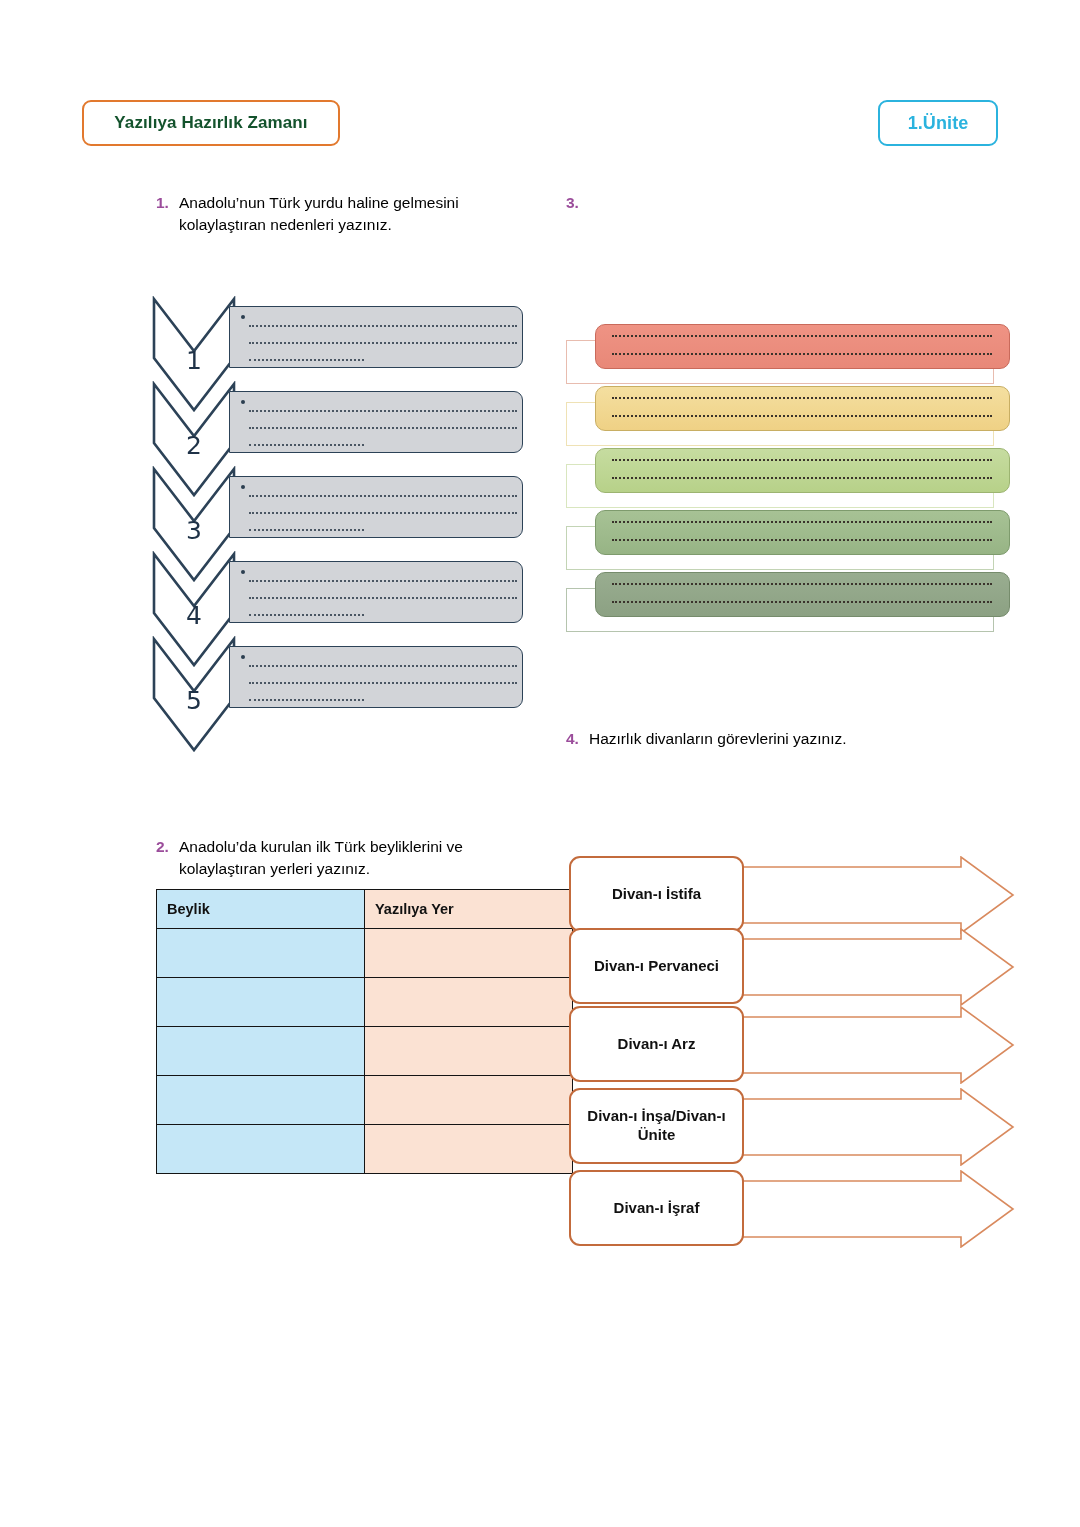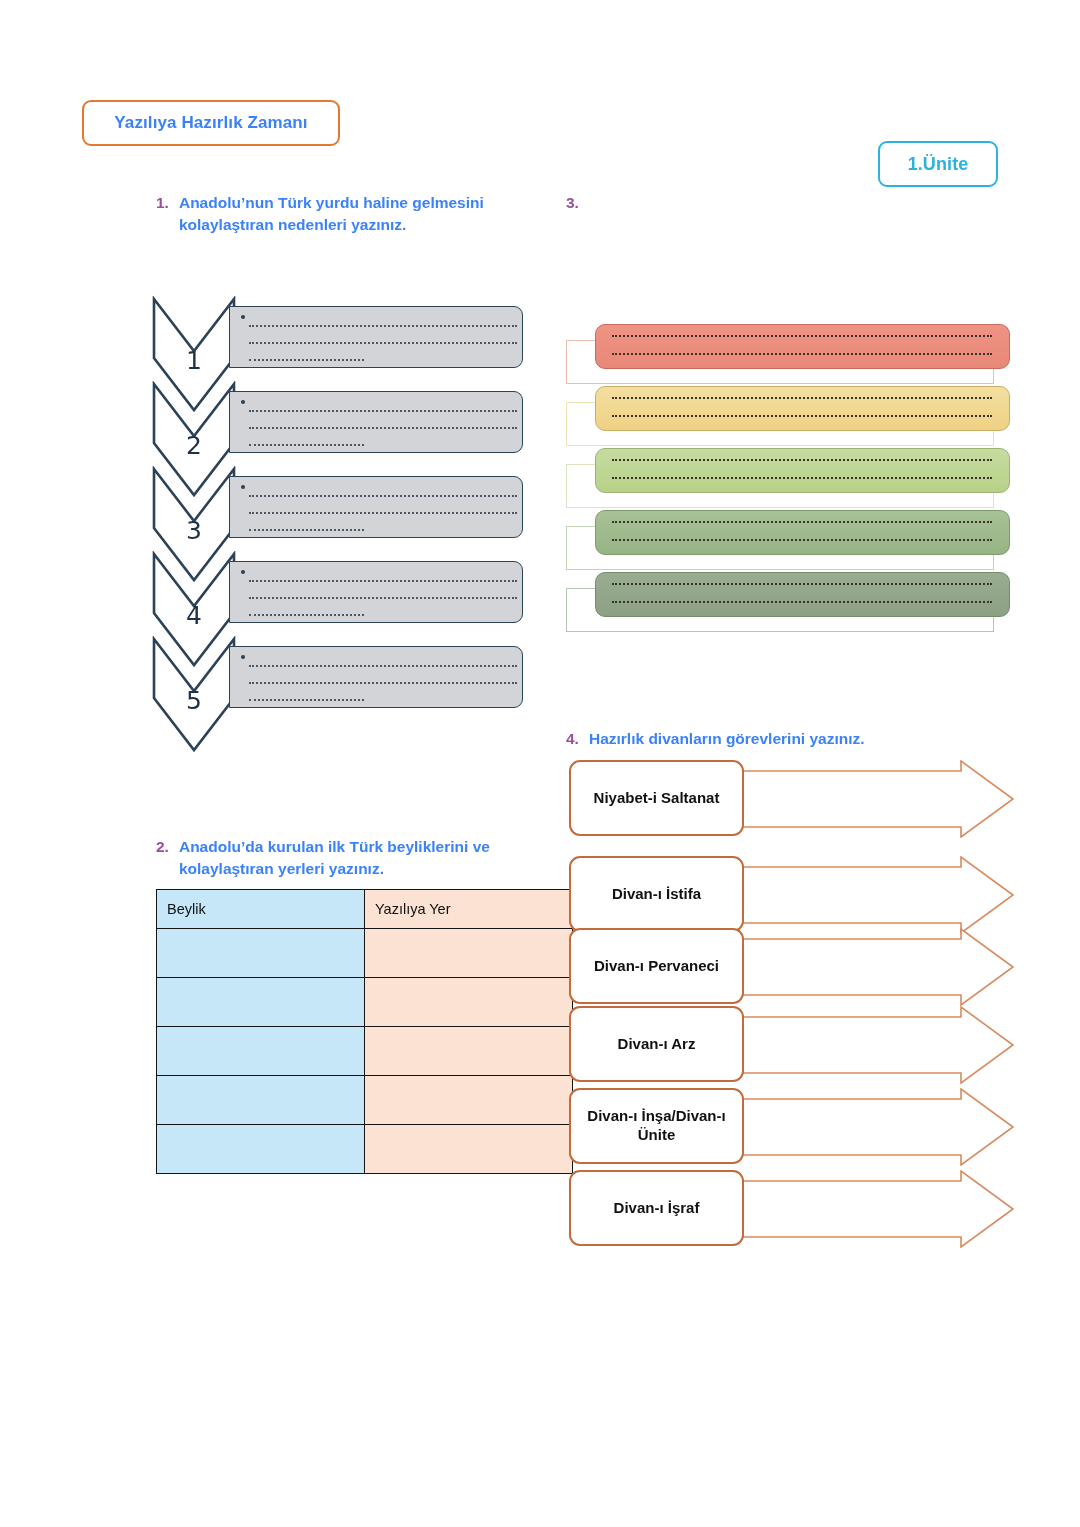--- a/index.html
+++ b/index.html
@@ -25,50 +25,49 @@
     border-radius: 9px;
     font-weight: bold;
     letter-spacing: .1px;
   }
   #hazirlik-badge {
     left: 82px;
     top: 100px;
     width: 258px;
     height: 46px;
     border: 2px solid #E2792E;
-    color: #3b82f6;
+    color: #14532d;
     font-size: 17px;
   }
   #unite-badge {
     left: 878px;
     top: 100px;
     width: 120px;
     height: 46px;
     border: 2px solid #2BB3DE;
     color: #2BB3DE;
     font-size: 18px;
-    margin-top: 41px;
   }
 
   
   .question {
     position: absolute;
     display: flex;
     gap: 10px;
   }
   .q-num {
     color: #9B4D9B;
     font-weight: bold;
     font-size: 15.5px;
     flex: 0 0 auto;
     line-height: 1.42;
   }
   .q-text {
-    color: #3b82f6;
-    font-weight: bold;
+    color: #000000;
+    font-weight: normal;
     font-size: 15.5px;
     line-height: 1.42;
   }
   #q1 { left: 156px; top: 192px; width: 330px; }
   #q2 { left: 156px; top: 836px; width: 345px; }
   #q3 { left: 566px; top: 192px; width: 400px; }
   #q4 { left: 566px; top: 728px; width: 420px; }
 
   
   #chevron-list {
@@ -144,21 +143,21 @@
   }
   #beylik-table td, #beylik-table th {
     border: 1.6px solid #141414;
     height: 48px;
     padding: 0 10px;
     text-align: left;
     vertical-align: middle;
     font-size: 14.5px;
   }
   #beylik-table th {
-    font-weight: normal;
+    font-weight: bold;
     color: #111;
     height: 38px;
   }
   #beylik-table .col-a { background: #C5E7F7; width: 187px; }
   #beylik-table .col-b { background: #FBE2D3; width: 187px; }
 
   
   #result-bars {
     position: absolute;
     left: 566px;
@@ -410,30 +409,20 @@
       </div>
     </div>
   </div>
 
 <div class="question" id="q4">
   <span class="q-num">4.</span>
   <span class="q-text">Hazırlık divanların görevlerini yazınız.</span>
 </div>
 
 <div id="divan-list">
-    <div class="divan-row" style="top: 0px;">
-      <div class="divan-arrow">
-        <svg width="300" height="78" viewBox="0 0 300 78">
-          <polygon points="1,11 245,11 245,1 297,39 245,77 245,67 1,67" fill="#ffffff" stroke="#D98A5E" stroke-width="1.6" stroke-linejoin="miter"></polygon>
-        </svg>
-      </div>
-      <div class="divan-box">
-        <span>Niyabet-i Saltanat</span>
-      </div>
-    </div>
     <div class="divan-row" style="top: 96px;">
       <div class="divan-arrow">
         <svg width="300" height="78" viewBox="0 0 300 78">
           <polygon points="1,11 245,11 245,1 297,39 245,77 245,67 1,67" fill="#ffffff" stroke="#D98A5E" stroke-width="1.6" stroke-linejoin="miter"></polygon>
         </svg>
       </div>
       <div class="divan-box">
         <span>Divan-ı İstifa</span>
       </div>
     </div>

